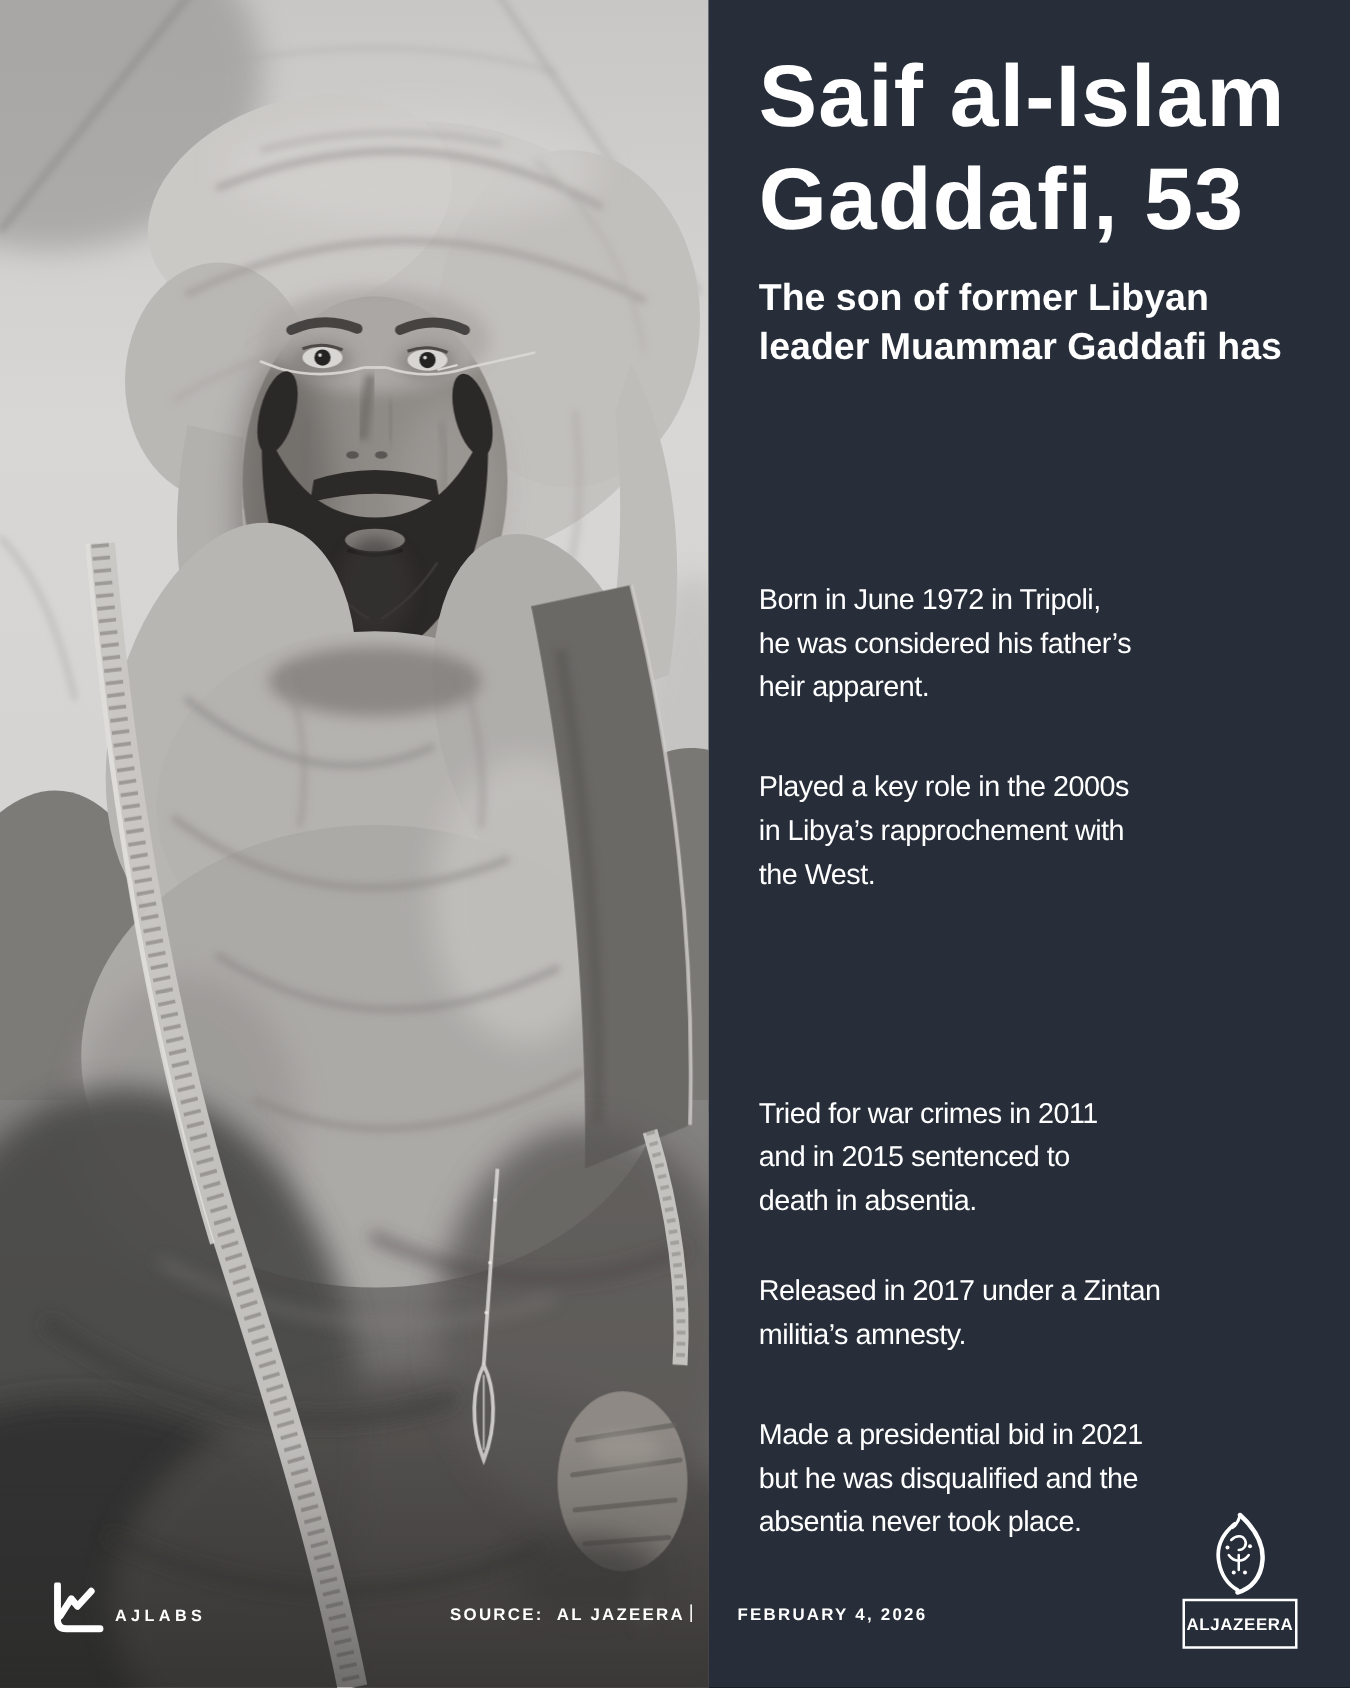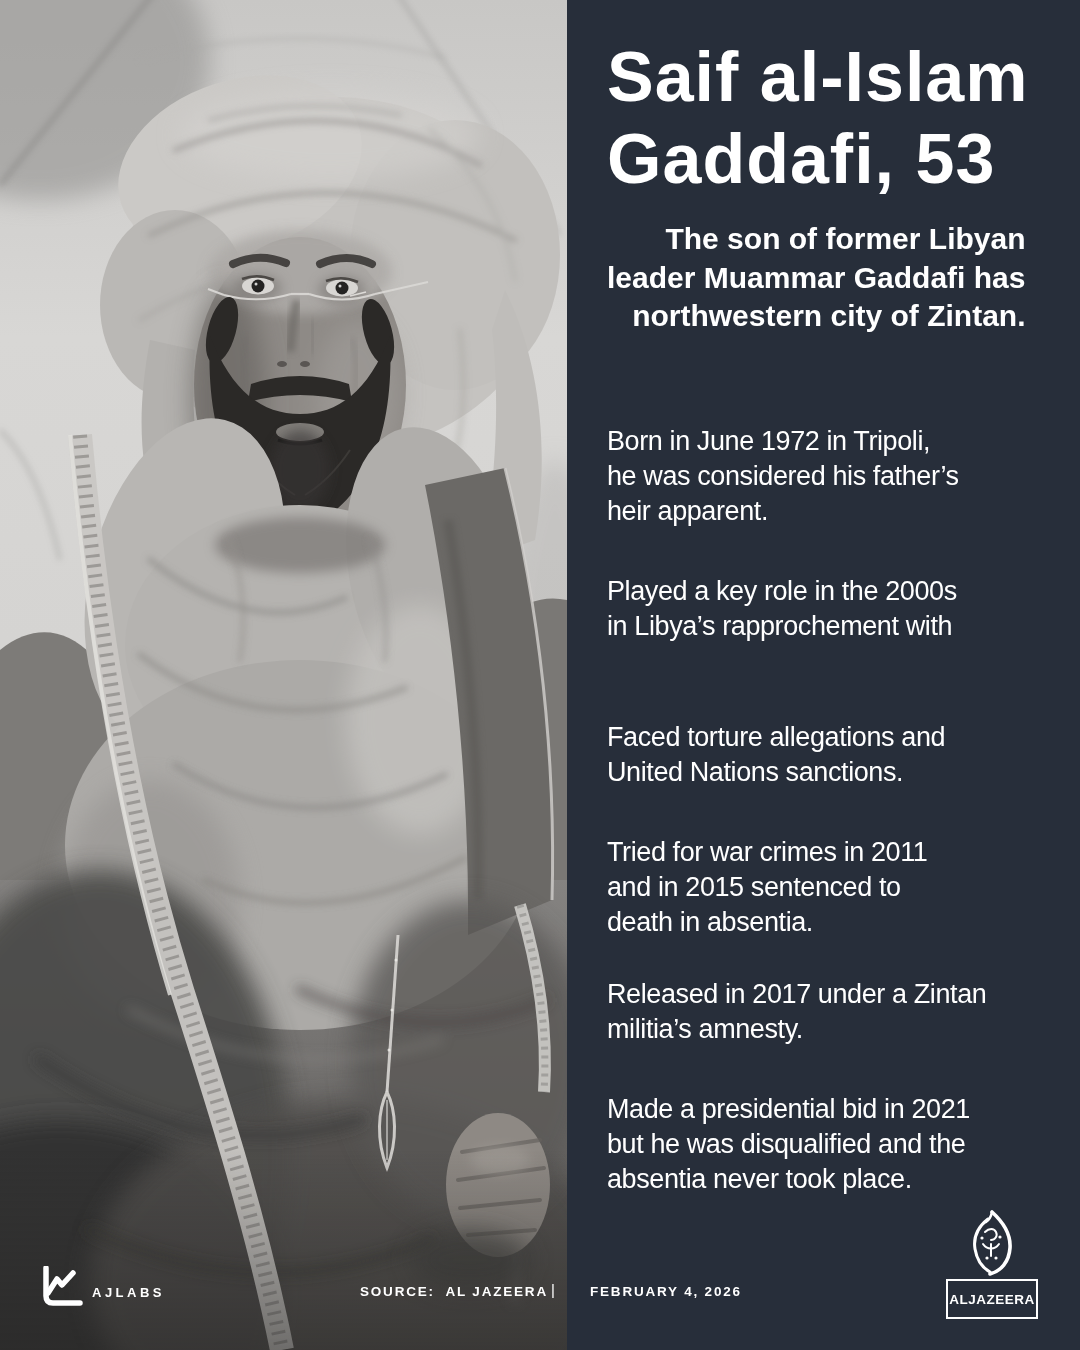--- a/index.html
+++ b/index.html
@@ -5,22 +5,22 @@
   html,body{margin:0;padding:0;background:#111;}
   .card{
     position:relative;width:1080px;height:1350px;overflow:hidden;
     background:#272e3a;color:#ffffff;
     font-family:"Liberation Sans","DejaVu Sans",sans-serif;
     padding-left:36px;
   }
   .photo{position:absolute;left:0;top:0;width:567px;height:1350px;}
   .panel{position:absolute;left:567px;top:0;width:513px;height:1350px;background:#272e3a;}
   .title{position:absolute;left:40px;top:36px;font-weight:700;font-size:70px;line-height:82px;letter-spacing:1px;white-space:nowrap;}
-  .intro{position:absolute;left:40px;top:220px;font-weight:700;font-size:30px;line-height:38.5px;white-space:nowrap;text-align:right;}
-  .fact{position:absolute;left:40px;font-weight:400;font-size:27px;line-height:35px;letter-spacing:-0.4px;white-space:nowrap;}
+  .intro{position:absolute;left:40px;top:220px;font-weight:700;font-size:30px;line-height:38.5px;white-space:nowrap;}
+  .fact{position:absolute;left:40px;font-weight:400;font-size:23px;line-height:35px;letter-spacing:-0.4px;white-space:nowrap;margin-top:38px;}
   .f1{top:424px}.f2{top:574px}.f3{top:720px}.f4{top:835px}.f5{top:977px}.f6{top:1092px}
   .src{position:absolute;left:360px;top:1284px;font-size:13.5px;font-weight:700;letter-spacing:1.8px;white-space:pre;}
   .divider{position:absolute;left:551px;top:1281px;font-size:15px;font-weight:400;}
   .date{position:absolute;left:590px;top:1284px;font-size:13.5px;font-weight:700;letter-spacing:1.8px;white-space:pre;}
   .ajlabs-icon{position:absolute;left:40px;top:1266px;width:44px;height:42px;}
   .ajlabs-label{position:absolute;left:92px;top:1285px;font-size:13px;font-weight:700;letter-spacing:3.5px;}
   .flame{position:absolute;left:967px;top:1210px;width:50px;height:66px;}
   .brand-box{
     position:absolute;left:946px;top:1279px;width:92px;height:40px;
     border:2px solid #ffffff;box-sizing:border-box;
@@ -193,35 +193,31 @@
 
   <div class="panel">
     <div class="title">
       <div>Saif al-Islam</div>
       <div>Gaddafi, 53</div>
     </div>
 
     <div class="intro">
       <div>The son of former Libyan</div>
       <div>leader Muammar Gaddafi has</div>
-      <div>northwestern city of Zintan.</div>
     </div>
 
     <div class="fact f1">
       <div>Born in June 1972 in Tripoli,</div>
       <div>he was considered his father’s</div>
       <div>heir apparent.</div>
     </div>
     <div class="fact f2">
       <div>Played a key role in the 2000s</div>
       <div>in Libya’s rapprochement with</div>
-    </div>
-    <div class="fact f3">
-      <div>Faced torture allegations and</div>
-      <div>United Nations sanctions.</div>
+      <div>the West.</div>
     </div>
     <div class="fact f4">
       <div>Tried for war crimes in 2011</div>
       <div>and in 2015 sentenced to</div>
       <div>death in absentia.</div>
     </div>
     <div class="fact f5">
       <div>Released in 2017 under a Zintan</div>
       <div>militia’s amnesty.</div>
     </div>

